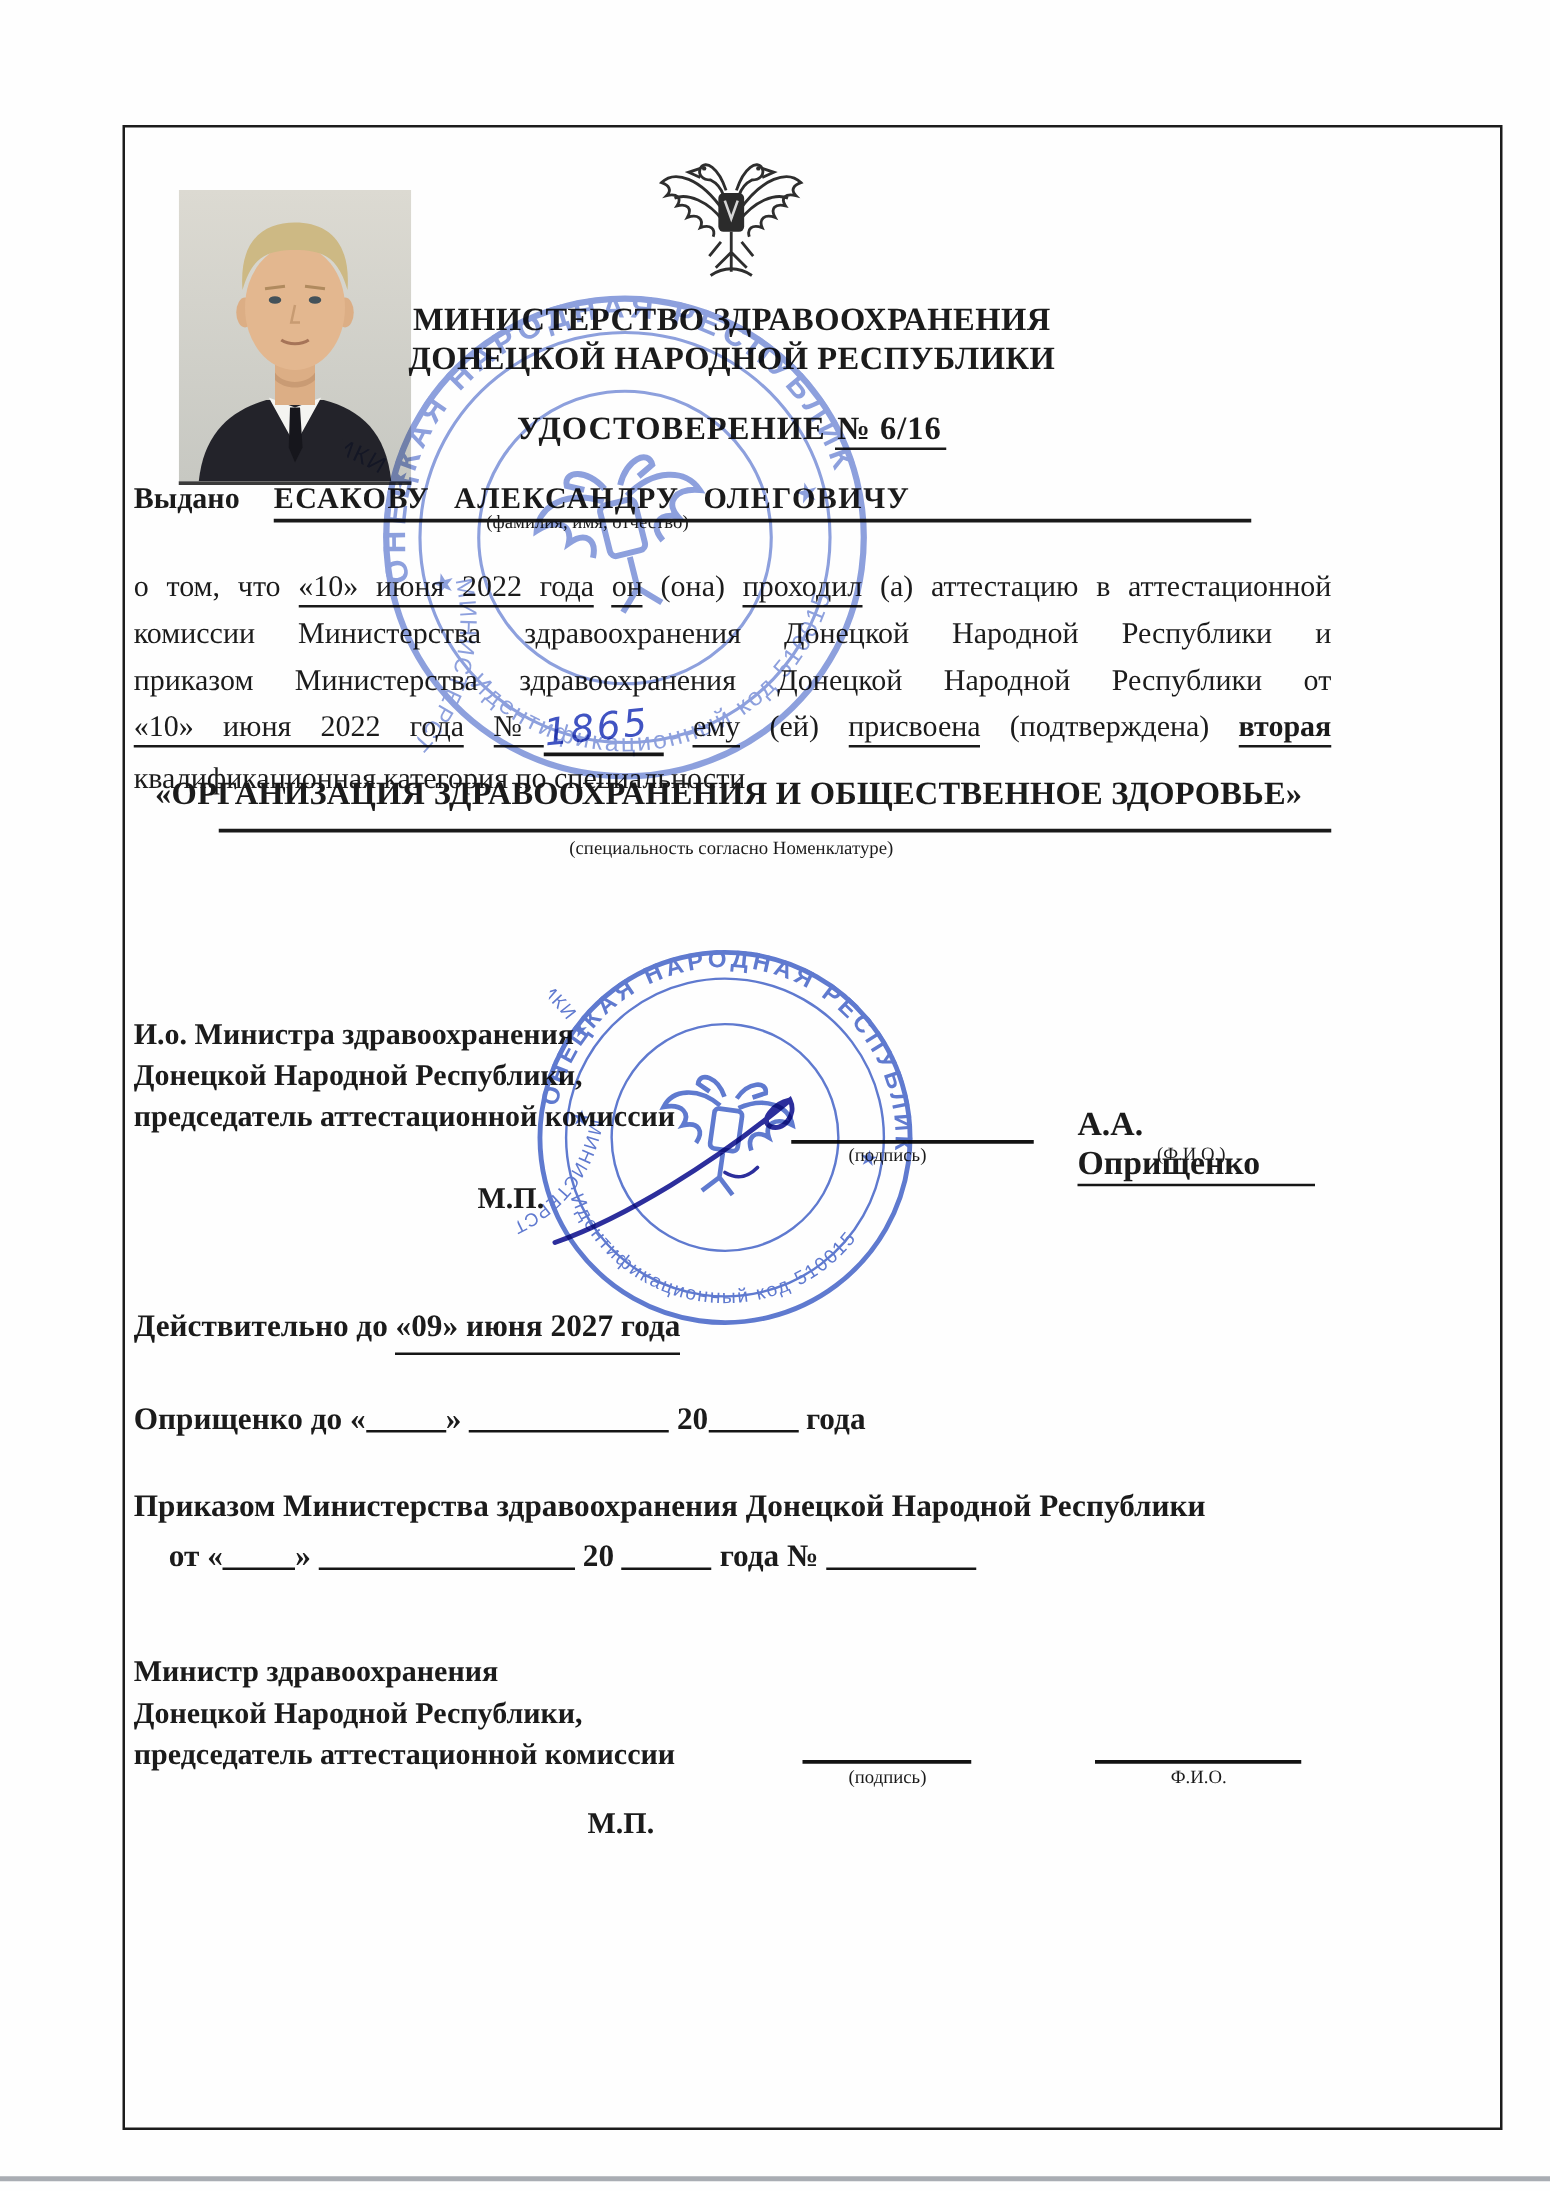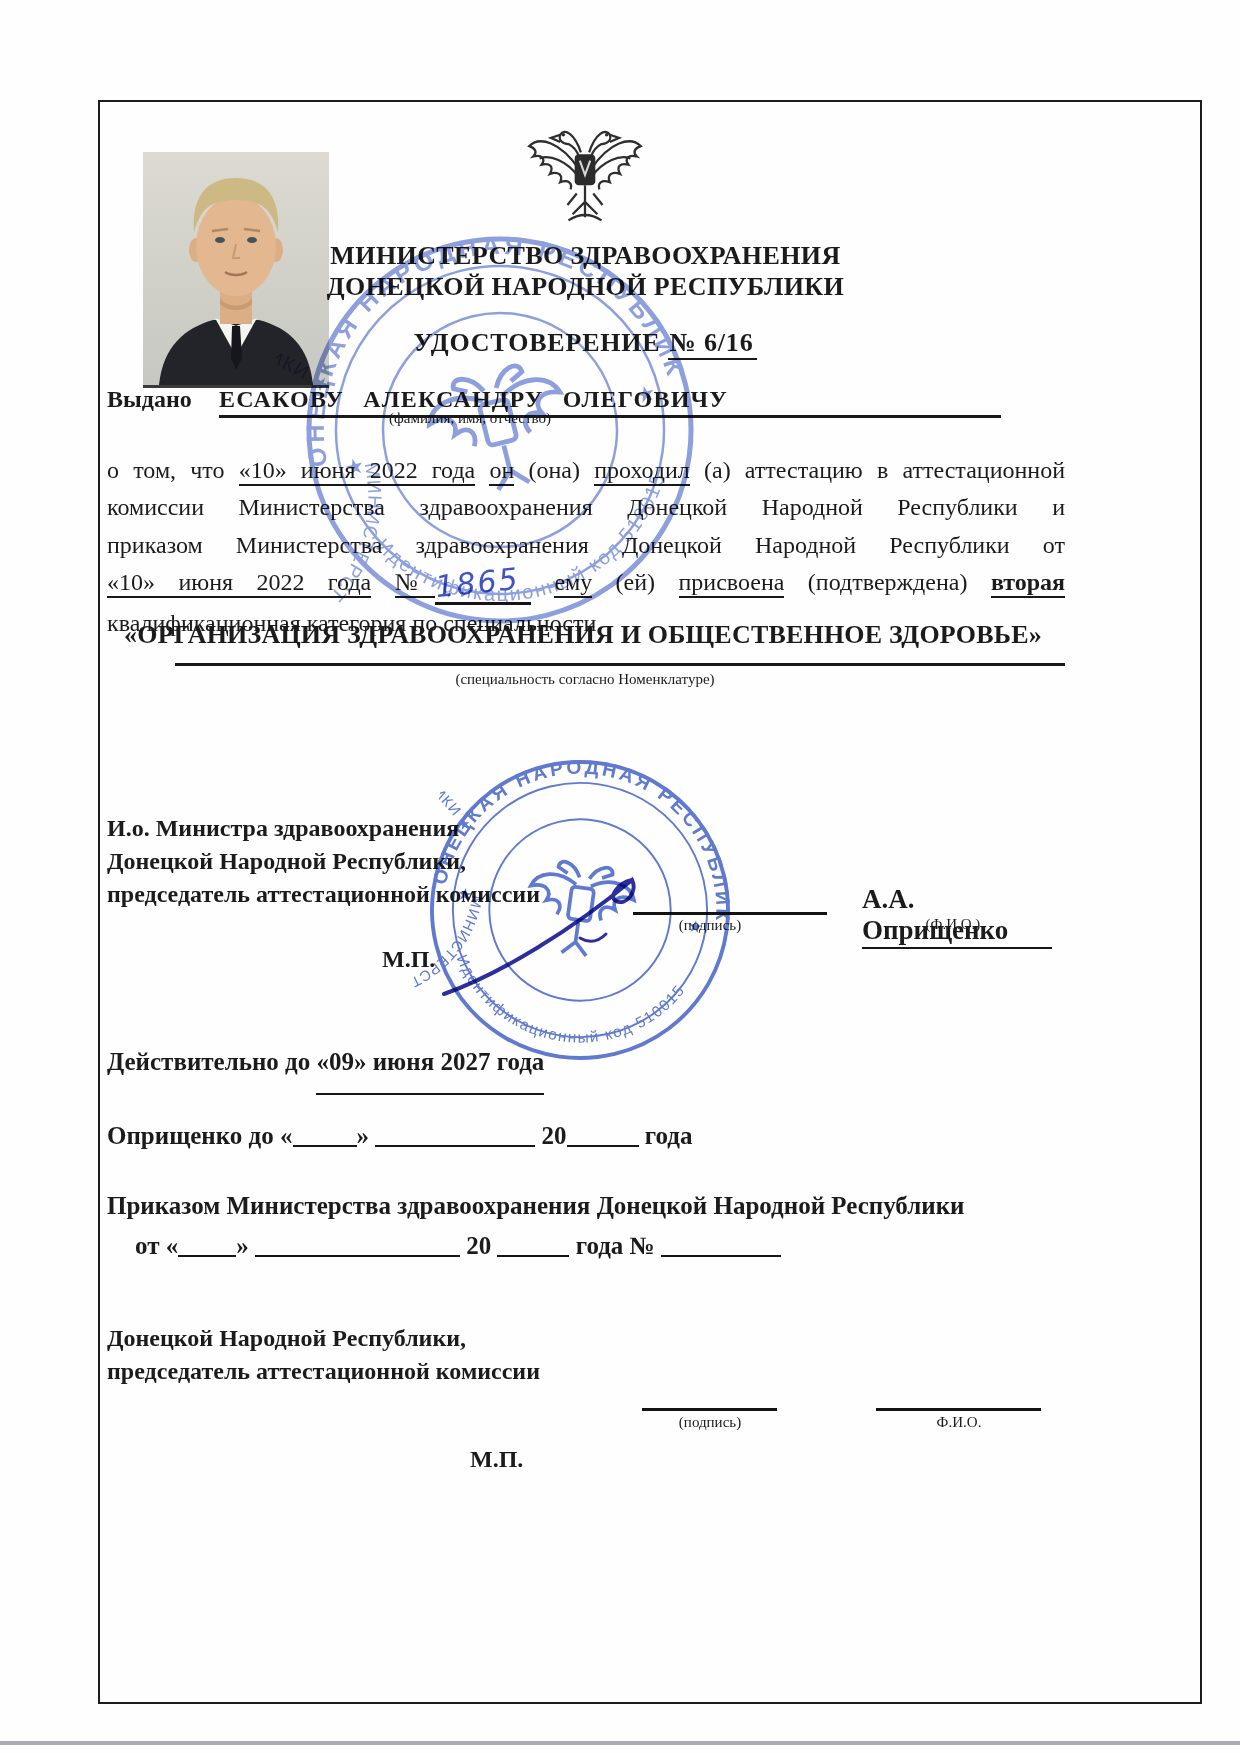--- a/index.html
+++ b/index.html
@@ -41,21 +41,21 @@
   .spec-hint{position:absolute;left:285px;top:671px;width:600px;text-align:center;font-size:15px;z-index:2;}
 
   .officials{position:absolute;left:107px;top:812px;font-size:24px;font-weight:700;line-height:33px;z-index:2;}
   .sigline{position:absolute;height:2.5px;background:#131313;z-index:2;}
   .hint-sm{position:absolute;font-size:15px;text-align:center;z-index:2;}
   .fio-name{position:absolute;left:862px;top:884px;font-size:27px;font-weight:700;z-index:2;}
   .fio-name span{display:inline-block;width:190px;border-bottom:2.5px solid #161616;padding-bottom:1px;}
   .mp{position:absolute;font-size:24px;font-weight:700;z-index:2;}
 
   .valid-row{position:absolute;left:107px;top:1048px;font-size:25px;font-weight:700;z-index:2;}
-  .valid-row .uv{border-bottom:2.5px solid #161616;padding-bottom:18px;}
+  .valid-row .uv{border-bottom:2.5px solid #161616;padding-bottom:7px;}
 
   .blank{display:inline-block;border-bottom:2.8px solid #161616;height:20px;vertical-align:-3px;}
   .w58{width:58px;}.w64{width:64px;}.w72{width:72px;}.w120{width:120px;}.w160{width:160px;}.w205{width:205px;}
   .prolong-row{position:absolute;left:107px;top:1122px;font-size:25px;font-weight:700;z-index:2;}
   .order-line1{position:absolute;left:107px;top:1192px;font-size:25px;font-weight:700;z-index:2;}
   .order-line2{position:absolute;left:107px;top:1232px;font-size:25px;font-weight:700;z-index:2;margin-left:28px;}
   .minister-block{position:absolute;left:107px;top:1322px;font-size:24px;font-weight:700;line-height:33px;z-index:2;}
 
   .stamp{position:absolute;z-index:3;mix-blend-mode:multiply;pointer-events:none;}
   .stamp svg{display:block;width:100%;height:100%;font-family:"Liberation Sans","DejaVu Sans",sans-serif;}
@@ -247,20 +247,21 @@
   <div class="order-line2">
     <span>от «</span><span class="blank w58"></span><span>»</span>
     <span class="blank w205"></span>
     <span>20</span>
     <span class="blank w72"></span>
     <span>года №</span>
     <span class="blank w120"></span>
   </div>
 
   <div class="minister-block">
+    <div>Министр здравоохранения</div>
     <div>Донецкой Народной Республики,</div>
     <div>председатель аттестационной комиссии</div>
   </div>
   <div class="sigline" style="left:642px;top:1408px;width:135px;"></div>
   <div class="hint-sm" style="left:635px;top:1414px;width:150px;">(подпись)</div>
   <div class="sigline" style="left:876px;top:1408px;width:165px;"></div>
   <div class="hint-sm" style="left:884px;top:1414px;width:150px;">Ф.И.О.</div>
   <div class="mp" style="left:470px;top:1446px;">М.П.</div>
 
   <div class="scan-edge"></div>

